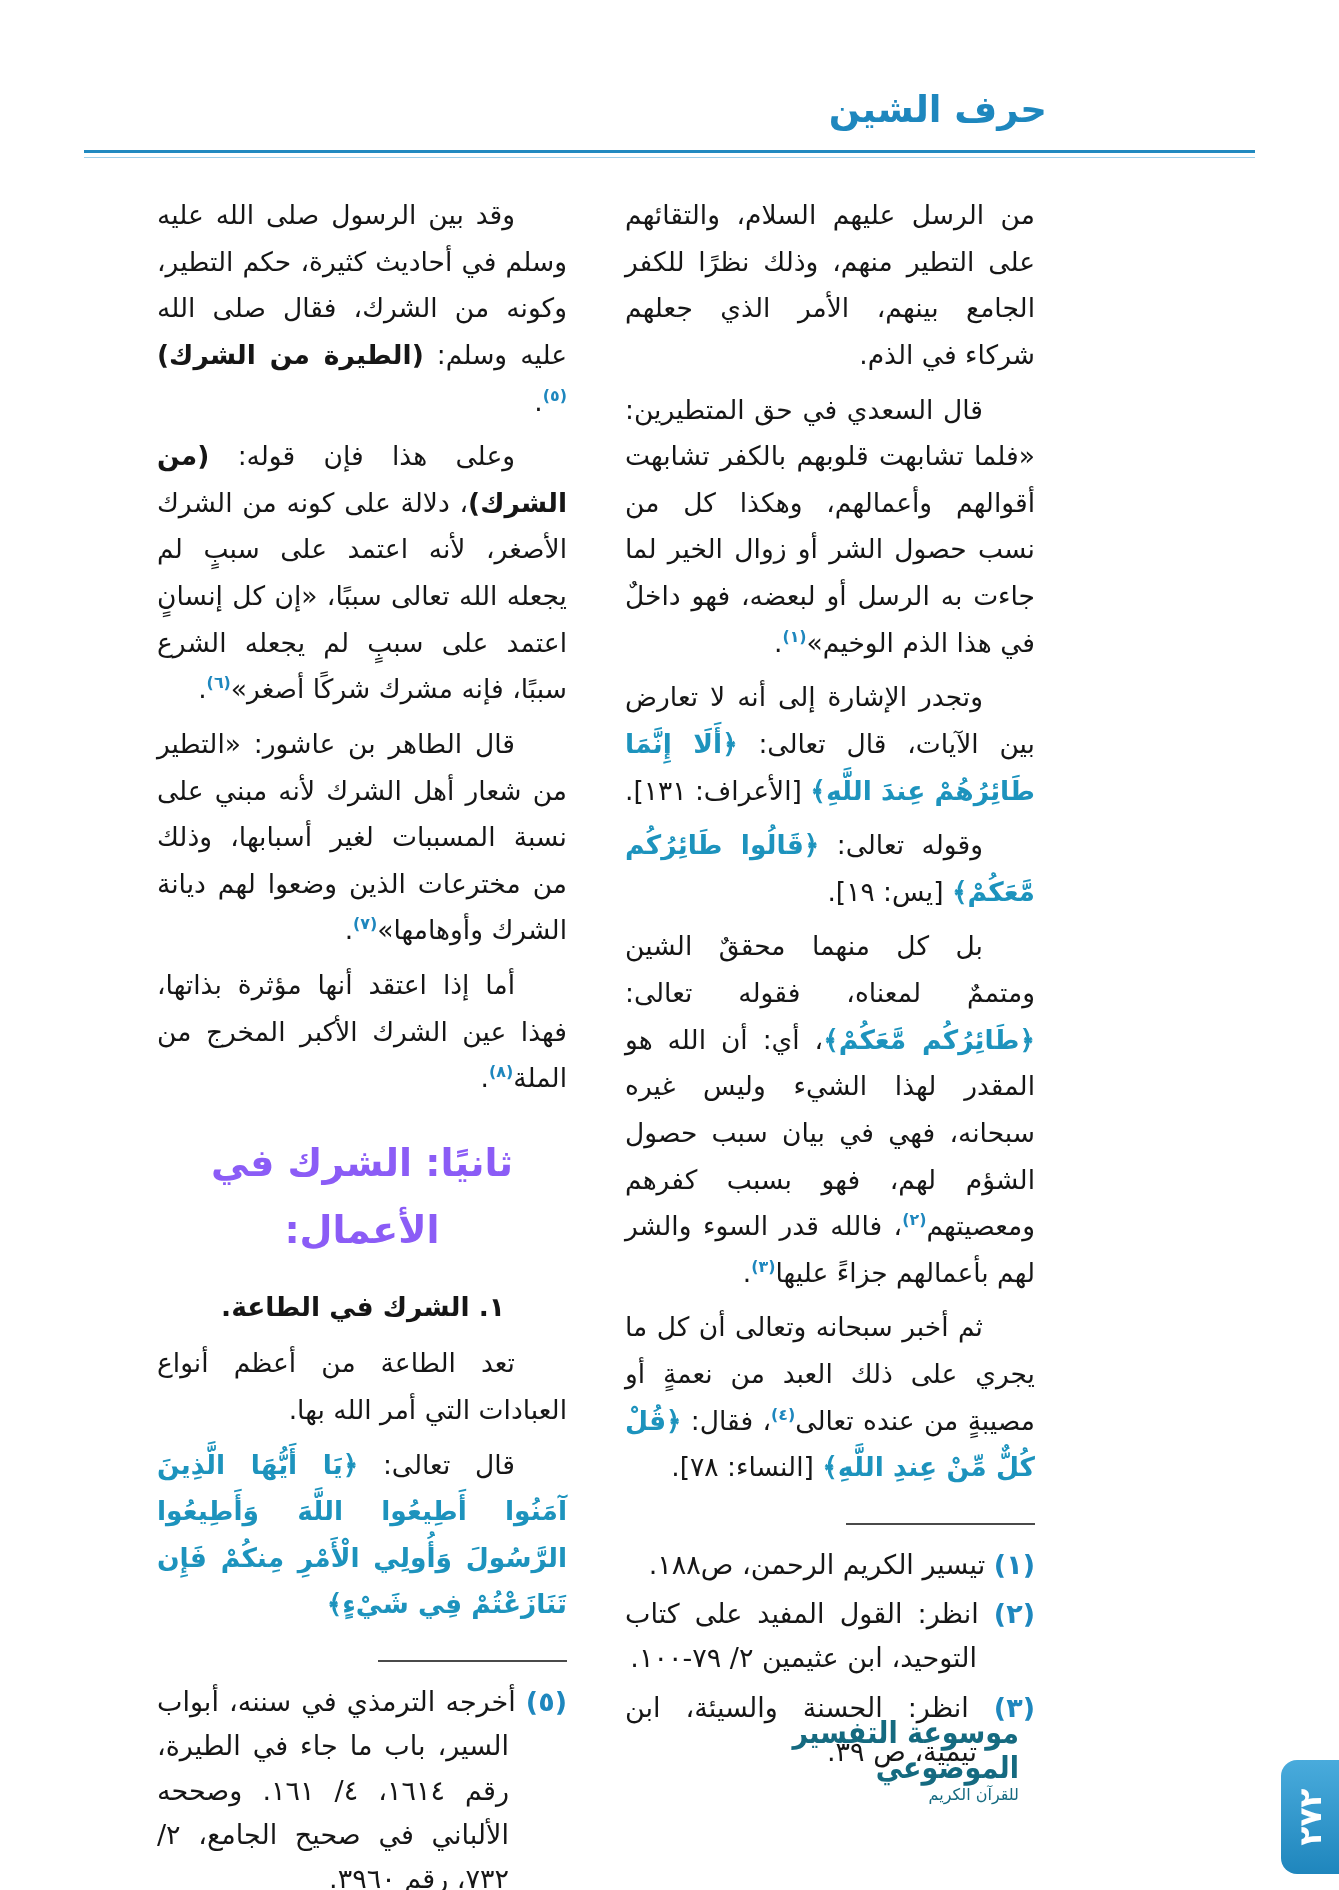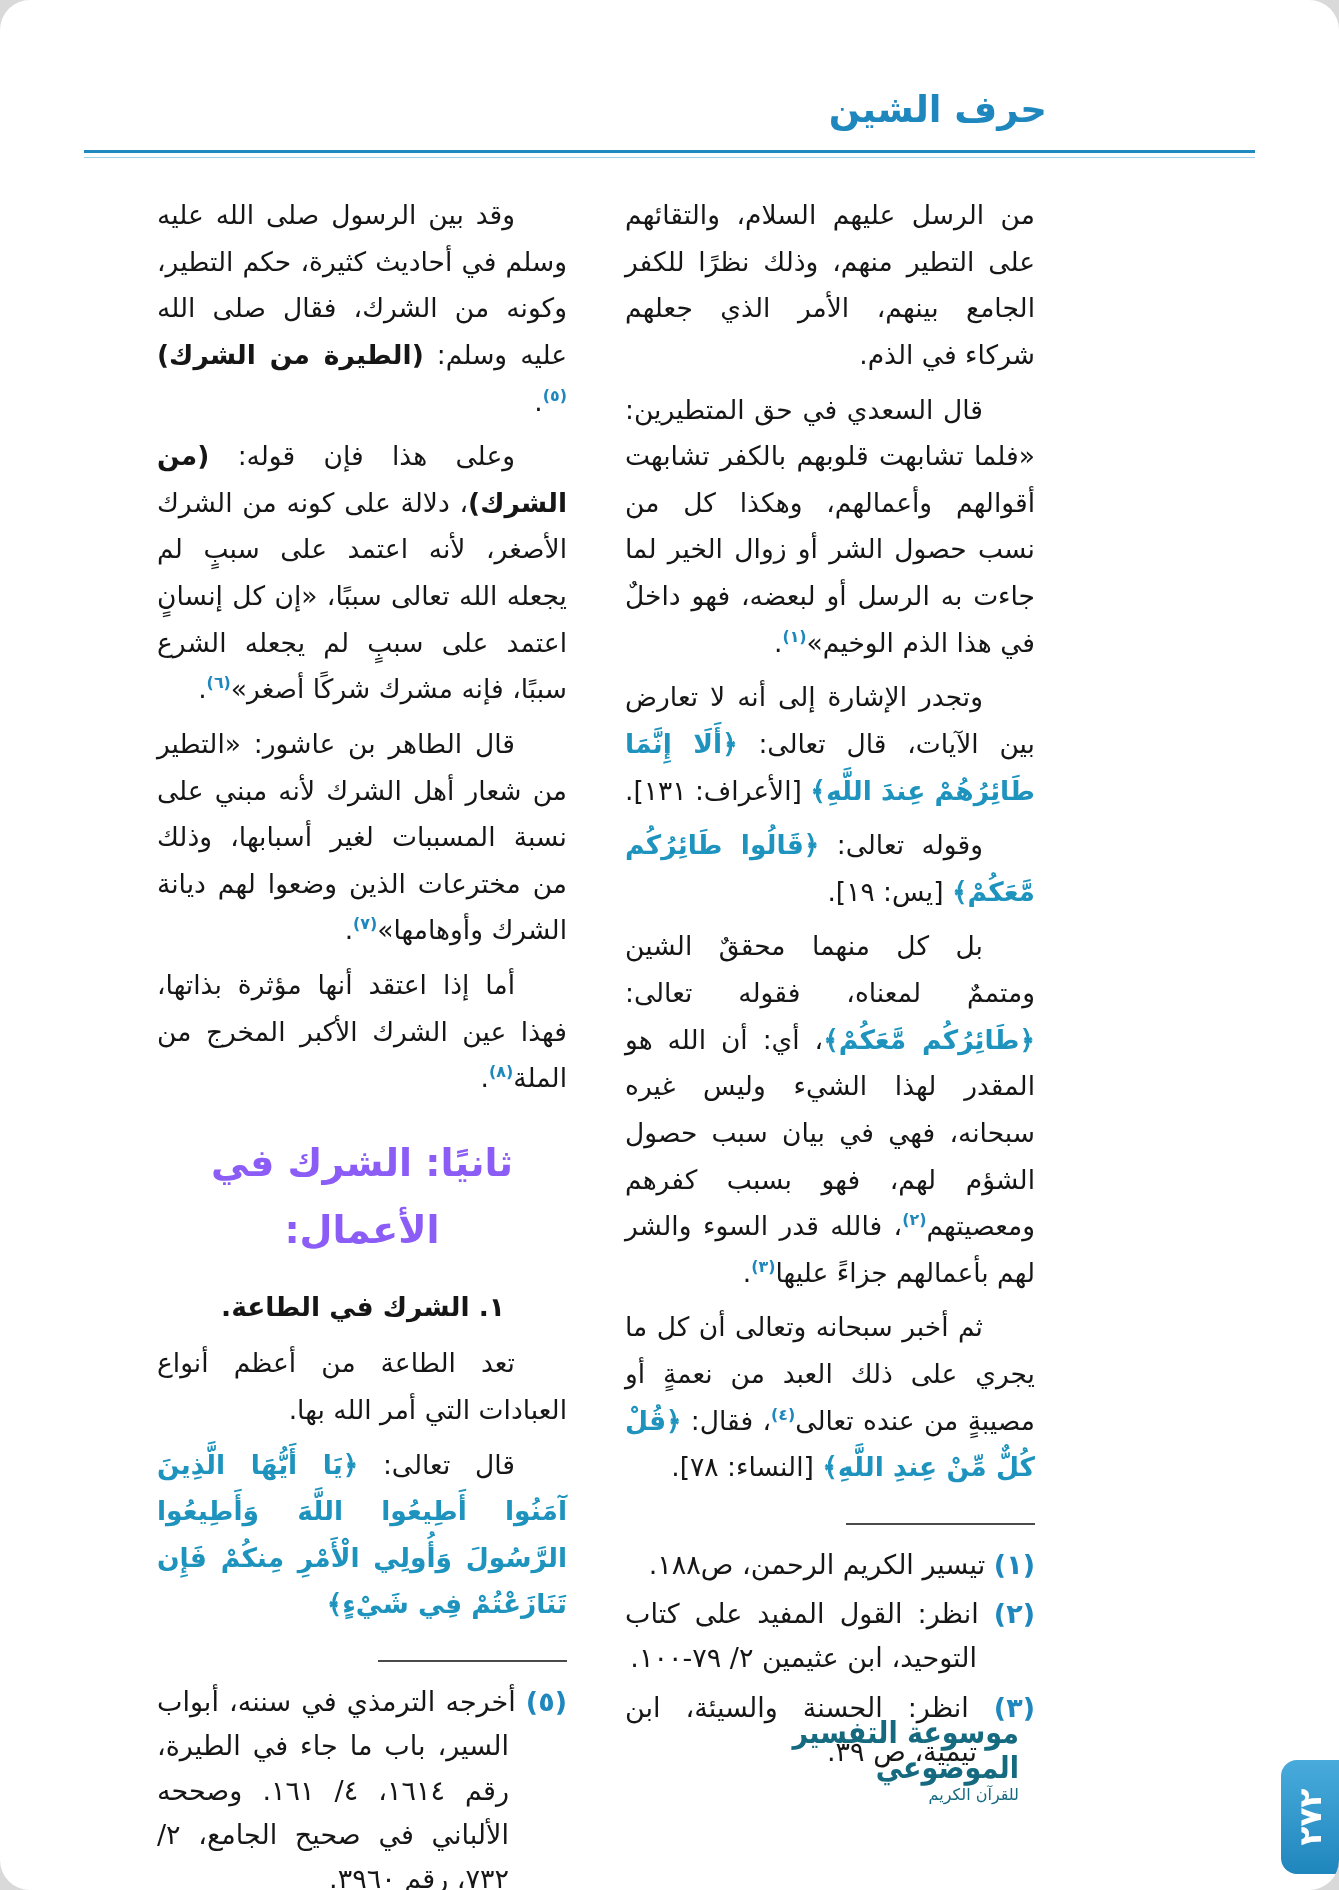--- a/index.html
+++ b/index.html
@@ -4,21 +4,20 @@
 <style>
   html,body{margin:0;padding:0;background:#d9d9d9;}
   .page{
     position:relative;
     width:1339px;height:1890px;
     margin:0 auto;
     background:#ffffff;
     font-family:"DejaVu Sans", sans-serif;
     direction:rtl;
     overflow:hidden;
-    border-radius:30px;
   }
   
   .header-title{
     position:absolute;top:88px;right:292px;
     font-size:37px;font-weight:bold;color:#1e87be;
     letter-spacing:1px;
   }
   .header-rule{
     position:absolute;top:150px;left:84px;right:84px;
     border-top:3px solid #2089c0;

